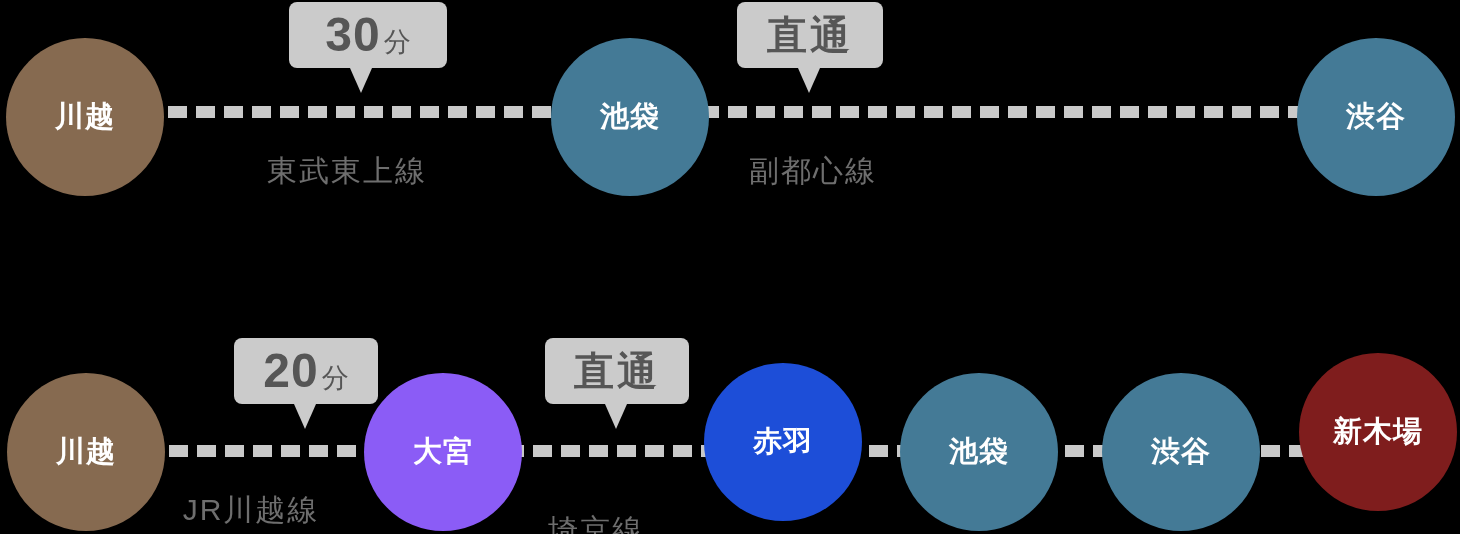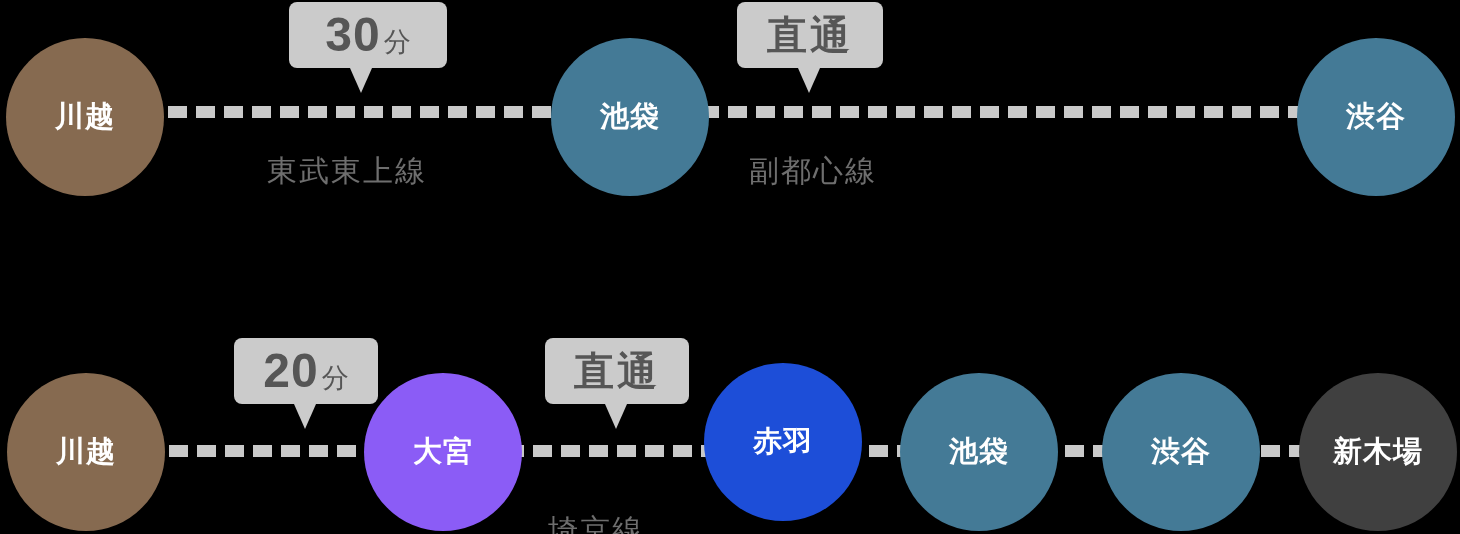--- a/index.html
+++ b/index.html
@@ -72,34 +72,35 @@
   <div class="badge" style="left:190px;top:338px;width:144px;margin-left:44px;">
     <span class="num">20</span><span class="unit">分</span>
     <span class="tail" style="left:60px;"></span>
   </div>
 
   <div class="badge" style="left:545px;top:338px;width:144px;">
     <span class="through">直通</span>
     <span class="tail" style="left:60px;"></span>
   </div>
 
+  <div class="line-label" style="left:91px;top:490px;">JR川越線</div>
   <div class="line-label" style="left:436px;top:490px;margin-top:20px;">埼京線</div>
 
   <div class="station" style="left: 7px; top: 373px; background-color: rgb(134, 106, 80);">
     <span class="station-label">川越</span>
   </div>
   <div class="station" style="left: 364px; top: 373px; background-color: #8b5cf6;">
     <span class="station-label">大宮</span>
   </div>
   <div class="station" style="left: 704px; top: 363px; background-color: #1d4ed8;">
     <span class="station-label">赤羽</span>
   </div>
   <div class="station" style="left: 900px; top: 373px; background-color: rgb(68, 122, 150);">
     <span class="station-label">池袋</span>
   </div>
   <div class="station" style="left: 1102px; top: 373px; background-color: rgb(68, 122, 150);">
     <span class="station-label">渋谷</span>
   </div>
-  <div class="station" style="left: 1299px; top: 373px; background-color: #404040;">
+  <div class="station" style="left: 1299px; top: 353px; background-color: #7f1d1d;">
     <span class="station-label">新木場</span>
   </div>
 
 </div>
 
 </body></html>

